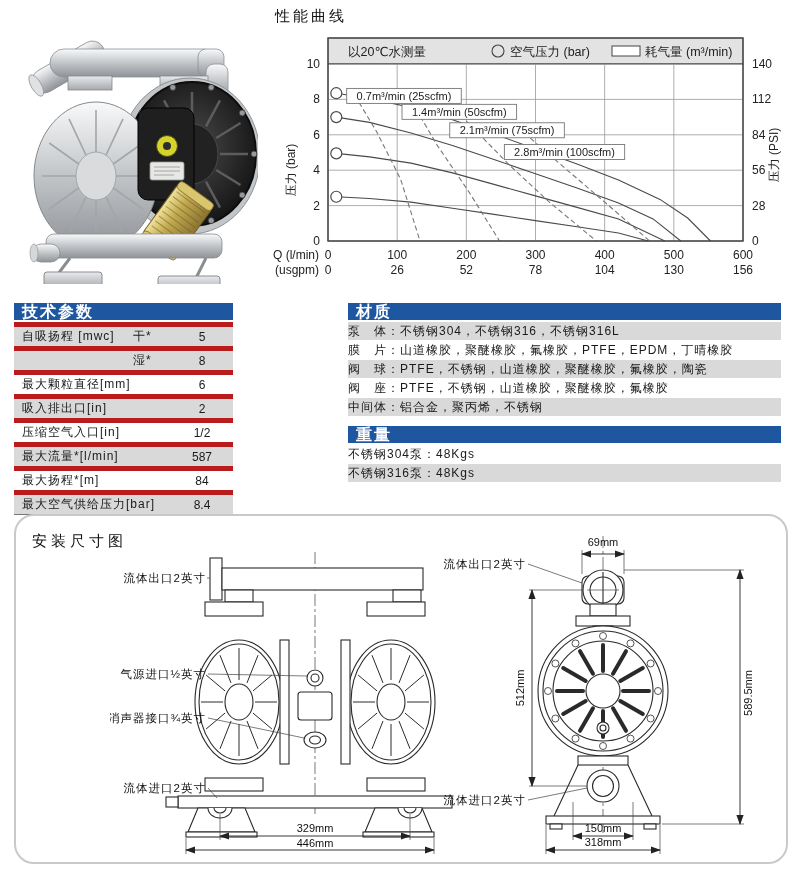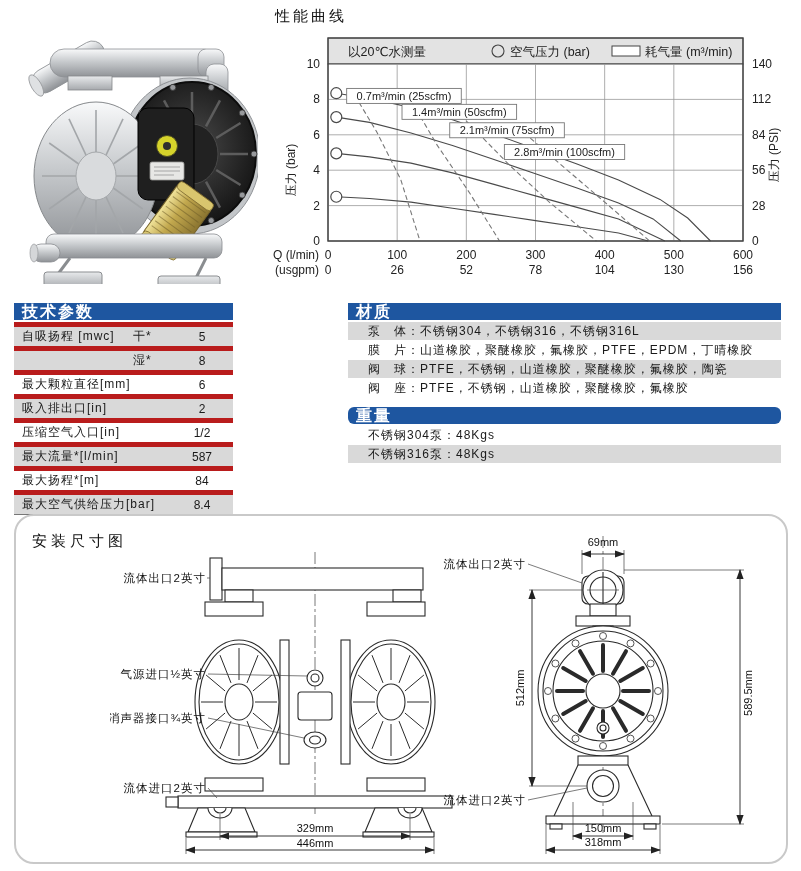--- a/index.html
+++ b/index.html
@@ -16,23 +16,23 @@
   .tech{left:14px;top:303px;width:219px;font-size:12px;border-bottom:1px solid #777;}
   .sec-head{height:17px;line-height:17px;background:var(--blue,#1e56a0);color:#fff;
             font-weight:bold;font-size:16px;padding-left:8px;letter-spacing:2px;margin-bottom:2px;}
   .trow{display:flex;align-items:center;height:19px;padding:0 6px 0 8px;letter-spacing:1px;border-top:5px solid #b91c1c;}
   .trow.gray{background:var(--gray,#d9d9d9);}
   .tl{flex:1;white-space:nowrap;}
   .tm{width:44px;}
   .tv{width:50px;text-align:center;letter-spacing:0;}
   
   .mats{left:348px;top:303px;width:433px;font-size:12px;}
-  .mrow{height:18px;line-height:18px;margin-top:1px;padding-left:20px;letter-spacing:1px;white-space:nowrap;}
+  .mrow{height:18px;line-height:18px;margin-top:1px;padding-left:0;letter-spacing:1px;white-space:nowrap;}
   .mrow.gray{background:var(--gray,#d9d9d9);}
-  .whead{margin-top:10px;border-radius:6px;}
+  .whead{margin-top:10px;}
   
   .dims-box{left:14px;top:514px;width:770px;height:346px;border:2px solid #c9c9c9;border-radius:20px;background:#fff;}
   #dims-title{left:16px;top:16px;letter-spacing:4px;}
   .draw line,.draw rect,.draw circle,.draw ellipse,.draw path,.draw polyline{stroke:#2a2a2a;stroke-width:1.1;fill:none;}
   .draw .wf{fill:#fff;}
   .draw text{fill:#111;stroke:none;font-size:11.5px;letter-spacing:1px;}
   .draw .dimtext{font-size:11px;letter-spacing:0;}
   .draw .cl{stroke-dasharray:12 3 3 3;stroke-width:0.8;stroke:#555;}
   .draw .dim{stroke-width:0.9;stroke:#222;}
   .draw .thin{stroke-width:0.7;stroke:#444;}
@@ -265,20 +265,21 @@
     <span class="tv">8.4</span>
   </div>
 </div>
 
 <div class="abs mats">
   <div class="sec-head">材质</div>
   <div class="mrow gray">泵　体：不锈钢304，不锈钢316，不锈钢316L</div>
   <div class="mrow">膜　片：山道橡胶，聚醚橡胶，氟橡胶，PTFE，EPDM，丁晴橡胶</div>
   <div class="mrow gray">阀　球：PTFE，不锈钢，山道橡胶，聚醚橡胶，氟橡胶，陶瓷</div>
   <div class="mrow">阀　座：PTFE，不锈钢，山道橡胶，聚醚橡胶，氟橡胶</div>
+  <div class="mrow gray">中间体：铝合金，聚丙烯，不锈钢</div>
   <div class="sec-head whead">重量</div>
   <div class="mrow">不锈钢304泵：48Kgs</div>
   <div class="mrow gray">不锈钢316泵：48Kgs</div>
 </div>
 
 <div class="abs dims-box">
   <div class="abs big-title" id="dims-title">安装尺寸图</div>
 
   <svg class="abs draw" style="left:94px;top:30px;" width="405" height="312" viewBox="0 0 405 312">
     <defs>

